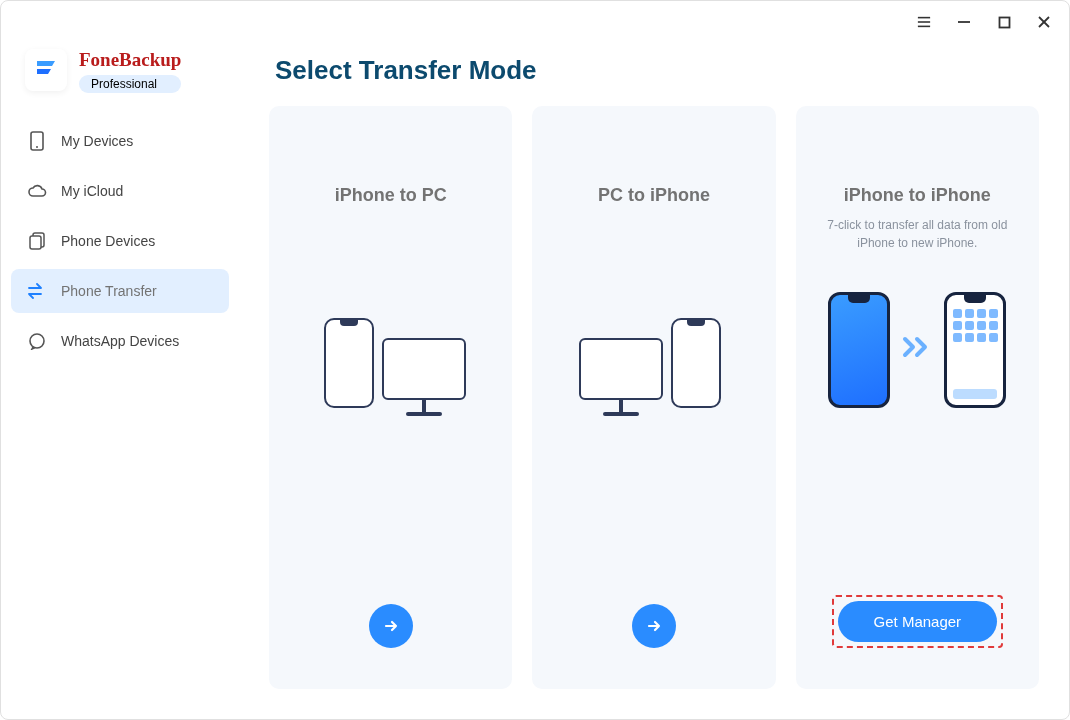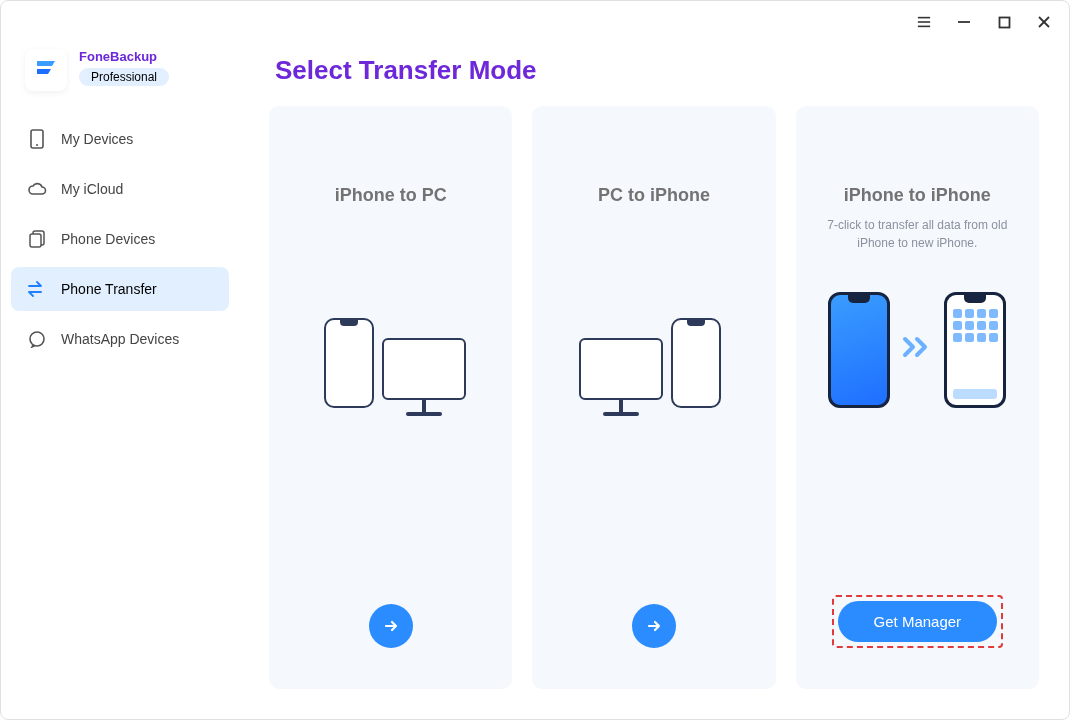--- a/index.html
+++ b/index.html
@@ -5,29 +5,29 @@
     * { margin: 0; padding: 0; box-sizing: border-box; }
     body { font-family: -apple-system, BlinkMacSystemFont, "Segoe UI", Arial, sans-serif; background: #fff; width: 1070px; height: 720px; overflow: hidden; }
     .app-window { width: 1070px; height: 720px; border: 1px solid #e0e0e0; border-radius: 8px; display: flex; flex-direction: column; background: #fff; }
     .titlebar { height: 42px; display: flex; justify-content: flex-end; align-items: center; padding: 0 18px; gap: 26px; }
     .titlebar .win-ctrl { width: 14px; height: 14px; display: flex; align-items: center; justify-content: center; cursor: pointer; color: #333; }
     .body { flex: 1; display: flex; }
     .sidebar { width: 238px; padding: 6px 0 0 0; display: flex; flex-direction: column; }
     .logo-block { display: flex; align-items: flex-start; gap: 12px; padding: 0 0 0 24px; margin-bottom: 18px; }
     .logo-icon { width: 42px; height: 42px; border-radius: 8px; background: #fff; box-shadow: 0 2px 6px rgba(0,0,0,0.06); display: flex; align-items: center; justify-content: center; }
     .logo-text { display: flex; flex-direction: column; }
-    .app-name { font-size: 13px; font-weight: 700; color: #6d28d9; }
+    .app-name { font-size: 19px; font-weight: 700; color: #b91c1c; font-family: Liberation Serif, serif; }
     .badge-pro { display: inline-block; margin-top: 4px; font-size: 12px; color: #000000; background: #e2efff; padding: 2px 12px; border-radius: 10px; }
     .nav { padding: 8px 10px; }
     .nav-item { display: flex; align-items: center; gap: 14px; padding: 12px 16px; border-radius: 8px; font-size: 14px; color: #444; cursor: pointer; margin-bottom: 6px; }
     .nav-item .nav-icon { width: 20px; height: 20px; display: flex; align-items: center; justify-content: center; color: #555; }
-    .nav-item.active { background: #e2efff; color: #000000; }
+    .nav-item.active { background: #e2efff; color: #737373; }
     .nav-item.active .nav-icon { color: #1e80ff; }
     .main { flex: 1; padding: 12px 30px 30px 30px; display: flex; flex-direction: column; }
-    .page-title { font-size: 26px; font-weight: 700; color: #6d28d9; margin-bottom: 20px; padding-left: 6px; }
+    .page-title { font-size: 26px; font-weight: 700; color: #0c4a6e; margin-bottom: 20px; padding-left: 6px; }
     .cards { flex: 1; display: flex; gap: 20px; }
     .card { flex: 1; background: #f5f8fc; border-radius: 10px; padding: 30px 18px 40px 18px; display: flex; flex-direction: column; align-items: center; position: relative; border: 1px solid transparent; }
     .card-title { font-size: 18px; font-weight: 700; color: #737373; margin-top: 48px; text-align: center; }
     .card-desc { font-size: 12px; color: #8a929e; text-align: center; margin-top: 10px; line-height: 1.5; padding: 0 4px; }
     .card-illus { margin-top: auto; margin-bottom: auto; display: flex; align-items: center; justify-content: center; position: relative; }
     .card-action { margin-top: auto; }
     .circle-btn { width: 44px; height: 44px; border-radius: 50%; background: #2a8cff; display: flex; align-items: center; justify-content: center; cursor: pointer; color: #fff; }
     .get-started-wrap { border: 2px dashed #e03a3a; border-radius: 4px; padding: 4px; }
     .get-started-btn { background: #2a8cff; color: #fff; font-size: 15px; padding: 12px 36px; border-radius: 24px; cursor: pointer; min-width: 150px; text-align: center; }
     

